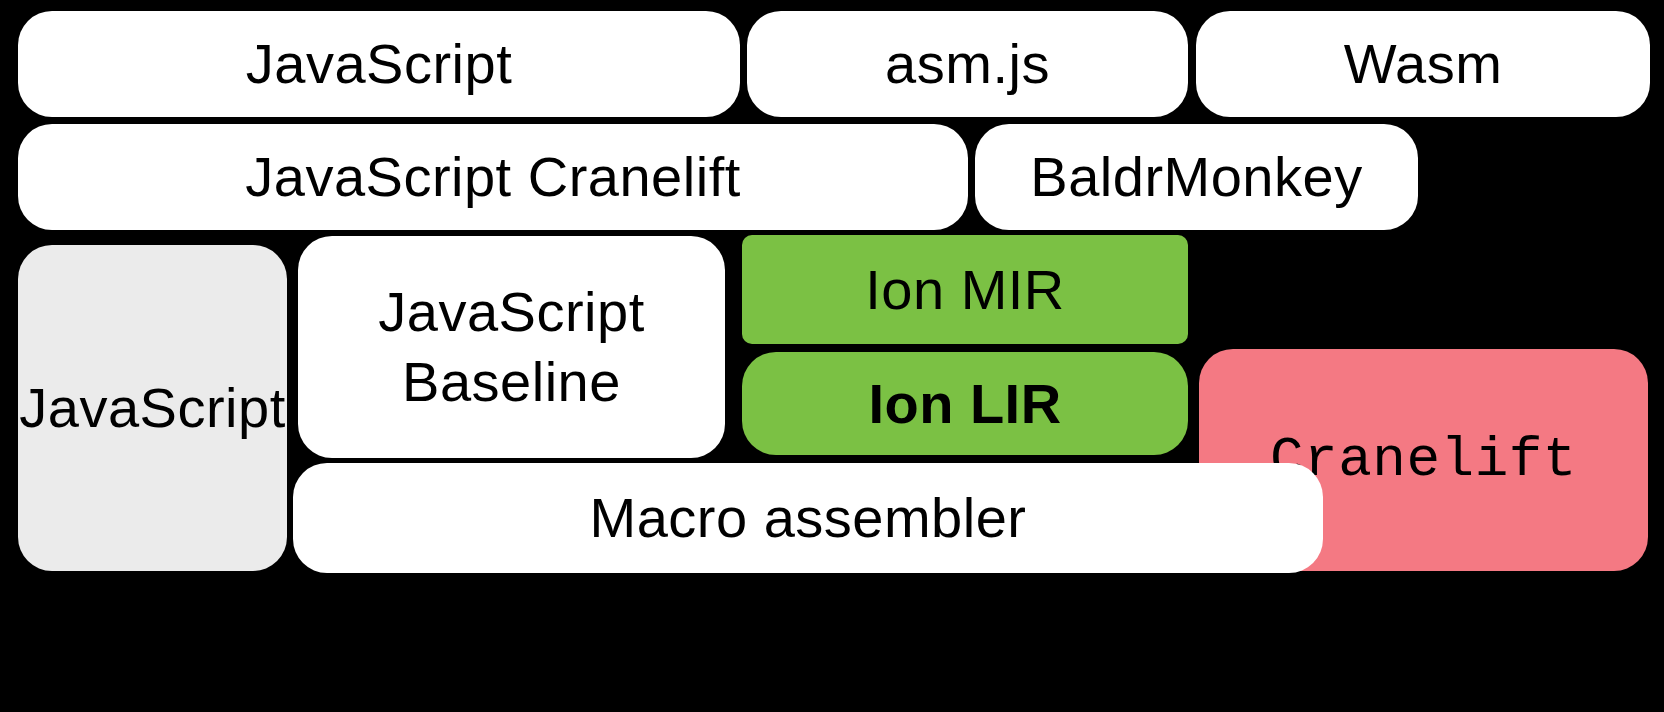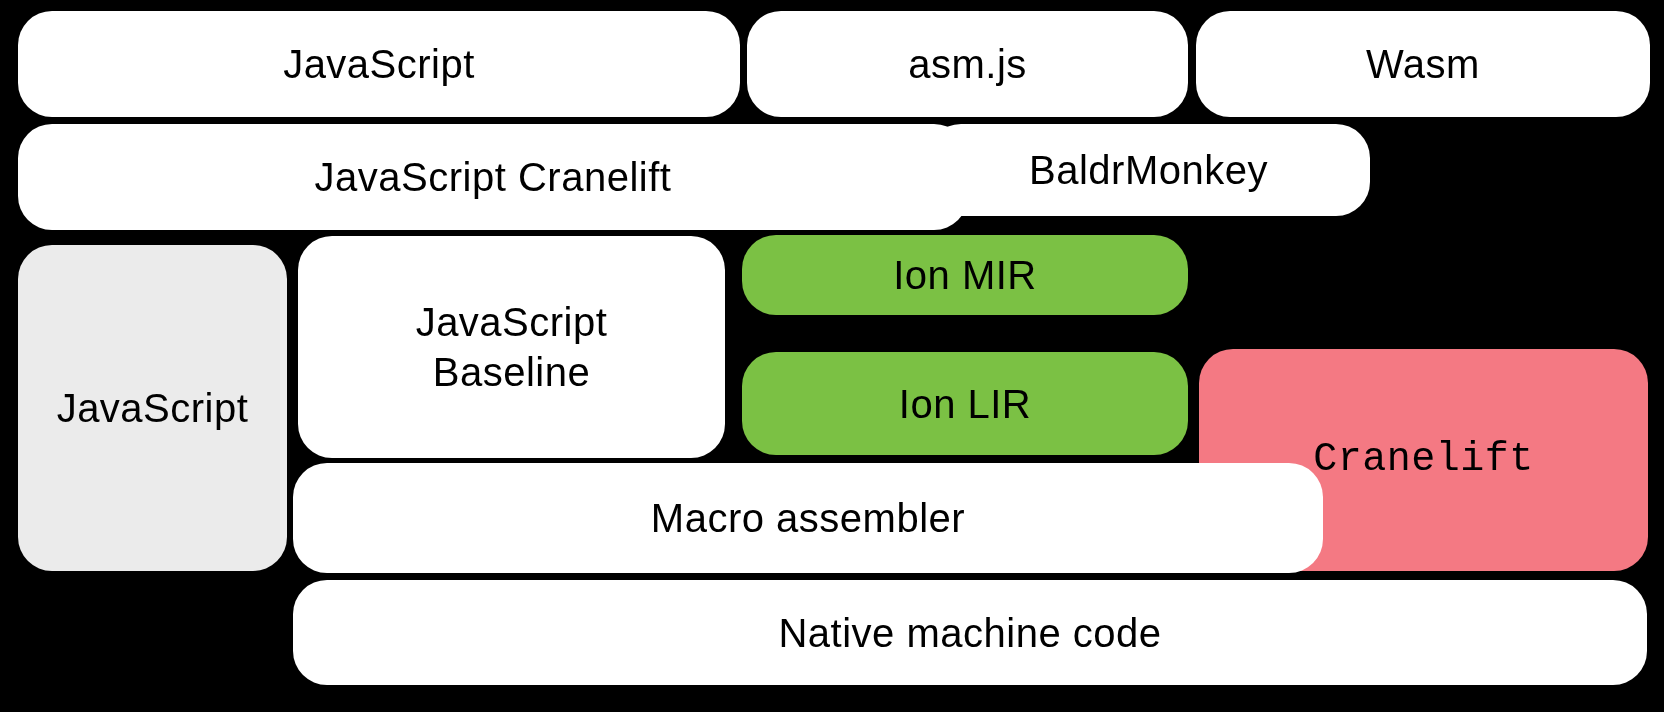--- a/index.html
+++ b/index.html
@@ -18,21 +18,21 @@
   .box {
     position: absolute;
     border-radius: 34px;
     display: flex;
     align-items: center;
     justify-content: center;
     box-sizing: border-box;
   }
   .box-label {
     color: #000000;
-    font-size: 40px;
+    font-size: 56px;
     line-height: 1.25;
     text-align: center;
     white-space: pre-line;
     letter-spacing: 0.5px;
   }
 </style>
 </head>
 <body>
 
 <div class="diagram" id="diagram" style="width: 1664px; height: 712px; background: rgb(0, 0, 0);">
@@ -41,38 +41,35 @@
   </div>
     <div class="box" style="left: 747px; top: 11px; width: 441px; height: 106px; background: rgb(255, 255, 255);">
     <span class="box-label" style="color: rgb(0, 0, 0);">asm.js</span>
   </div>
     <div class="box" style="left: 1196px; top: 11px; width: 454px; height: 106px; background: rgb(255, 255, 255);">
     <span class="box-label" style="color: rgb(0, 0, 0);">Wasm</span>
   </div>
     <div class="box" style="left: 18px; top: 124px; width: 950px; height: 106px; background: rgb(255, 255, 255);">
     <span class="box-label" style="color: rgb(0, 0, 0);">JavaScript Cranelift</span>
   </div>
-    <div class="box" style="left: 927px; top: 124px; width: 443px; height: 92px; background: rgb(255, 255, 255);">
+    <div class="box" style="left: 975px; top: 124px; width: 443px; height: 106px; background: rgb(255, 255, 255);">
     <span class="box-label" style="color: rgb(0, 0, 0);">BaldrMonkey</span>
   </div>
     <div class="box" style="left: 18px; top: 245px; width: 269px; height: 326px; background: rgb(235, 235, 235);">
     <span class="box-label" style="color: rgb(0, 0, 0);">JavaScript</span>
   </div>
     <div class="box" style="left: 298px; top: 236px; width: 427px; height: 222px; background: rgb(255, 255, 255);">
     <span class="box-label" style="color: rgb(0, 0, 0);">JavaScript
 Baseline</span>
   </div>
-    <div class="box" style="left: 742px; top: 235px; width: 446px; height: 80px; background: rgb(123, 193, 68);">
+    <div class="box" style="left: 742px; top: 235px; width: 446px; height: 109px; background: rgb(123, 193, 68); border-radius: 10px;">
     <span class="box-label" style="color: rgb(0, 0, 0);">Ion MIR</span>
   </div>
     <div class="box" style="left: 742px; top: 352px; width: 446px; height: 103px; background: rgb(123, 193, 68);">
-    <span class="box-label" style="color: rgb(0, 0, 0);">Ion LIR</span>
+    <span class="box-label" style="color: rgb(0, 0, 0); font-weight: bold;">Ion LIR</span>
   </div>
     <div class="box" style="left: 1199px; top: 349px; width: 449px; height: 222px; background: rgb(244, 121, 131); font-family: Liberation Mono, monospace;">
     <span class="box-label" style="color: rgb(0, 0, 0);">Cranelift</span>
   </div>
     <div class="box" style="left: 293px; top: 463px; width: 1030px; height: 110px; background: rgb(255, 255, 255); justify-content: center;">
     <span class="box-label" style="color: rgb(0, 0, 0);">Macro assembler</span>
   </div>
-    <div class="box" style="left: 293px; top: 580px; width: 1354px; height: 105px; background: rgb(255, 255, 255);">
-    <span class="box-label" style="color: rgb(0, 0, 0);">Native machine code</span>
-  </div>
   </div>
 
 </body></html>

